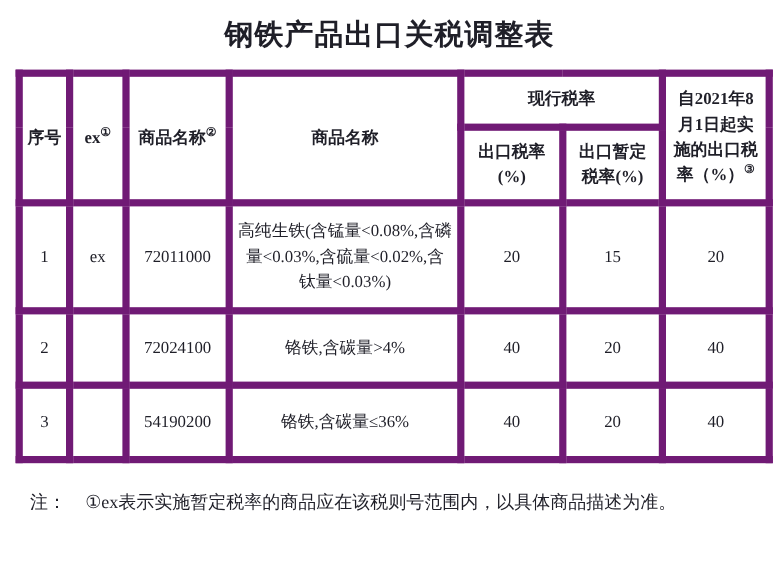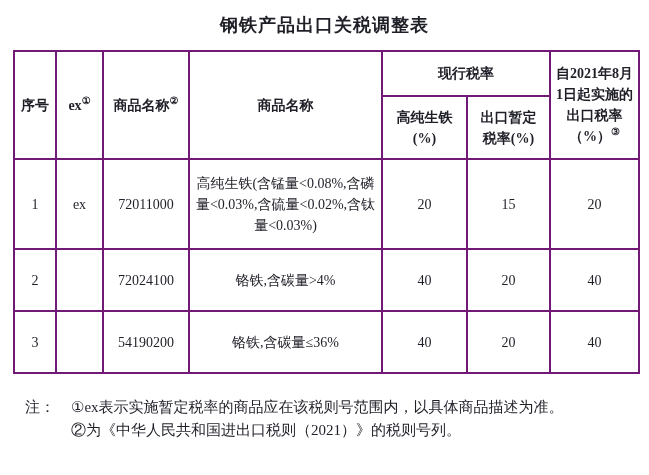--- a/index.html
+++ b/index.html
@@ -10,33 +10,33 @@
     color: #1f1f28;
     font-family: "Liberation Serif", "DejaVu Serif", serif;
     overflow: hidden;
   }
   .page { width: 649px; height: 475px; position: relative; }
 
   .title {
     margin: 0;
     padding-top: 13px;
     text-align: center;
-    font-size: 18px;
+    font-size: 24px;
     font-weight: bold;
     letter-spacing: 1px;
   }
 
   table.tariff {
     border-collapse: collapse;
     table-layout: fixed;
     margin: 13px 0 0 13px;
     width: 625px;
   }
   table.tariff th, table.tariff td {
-    border: 2px solid #701a75;
+    border: 6px solid #701a75;
     font-size: 14px;
     padding: 2px 4px;
     vertical-align: middle;
     text-align: center;
     word-break: break-all;
     line-height: 21px;
   }
   table.tariff th { font-weight: bold; }
   td.name-cell { text-align: left; padding-left: 5px; padding-right: 4px; margin-left: 32px; }
   .preline { white-space: pre-line; }
@@ -81,21 +81,21 @@
     <thead>
       <tr class="hdr-top">
         <th rowspan="2"><span>序号</span></th>
         <th rowspan="2"><span>ex</span><sup class="circ">①</sup></th>
         <th rowspan="2"><span>商品名称</span><sup class="circ">②</sup></th>
         <th rowspan="2"><span>商品名称</span></th>
         <th colspan="2"><span>现行税率</span></th>
         <th rowspan="2"><span>自2021年8月1日起实施的出口税率（%）</span><sup class="circ">③</sup></th>
       </tr>
       <tr class="hdr-sub">
-        <th class="preline">高纯生铁
+        <th class="preline">出口税率
 (%)</th>
         <th class="preline">出口暂定
 税率(%)</th>
       </tr>
     </thead>
     <tbody>
       <tr class="row-1">
         <td>1</td>
         <td>ex</td>
         <td>72011000</td>
@@ -122,17 +122,16 @@
         <td>20</td>
         <td>40</td>
       </tr>
     </tbody>
   </table>
 
   <div class="notes">
     <span class="notes-label">注：</span>
     <div class="notes-items">
       <div>①ex表示实施暂定税率的商品应在该税则号范围内，以具体商品描述为准。</div>
-      <div>②为《中华人民共和国进出口税则（2021）》的税则号列。</div>
     </div>
   </div>
 
 </div>
 
 </body></html>

